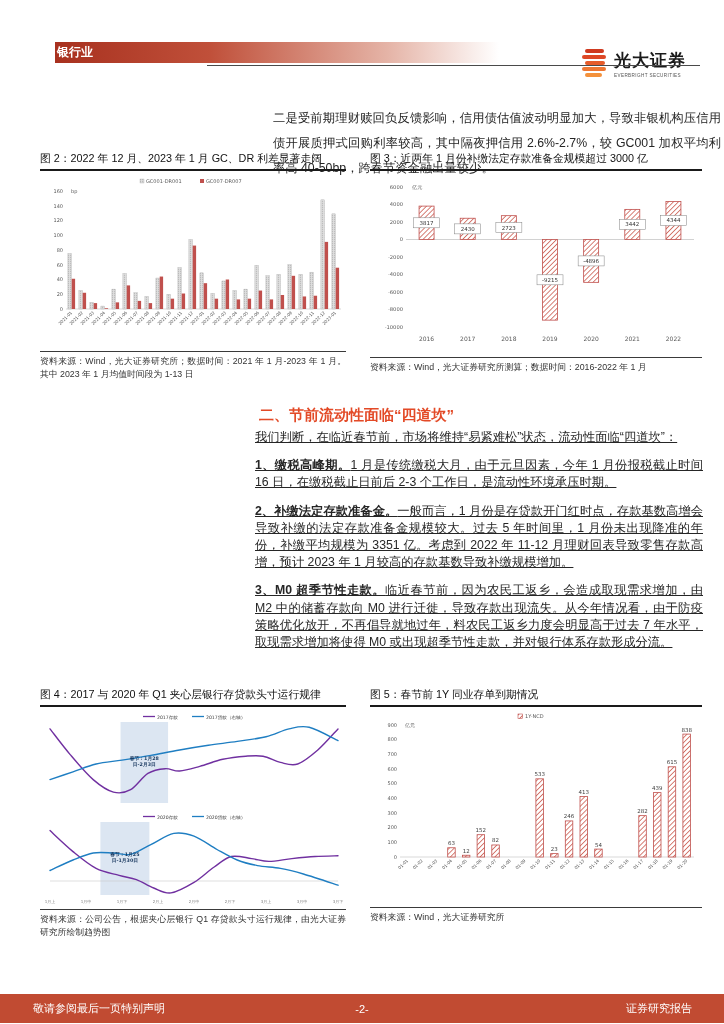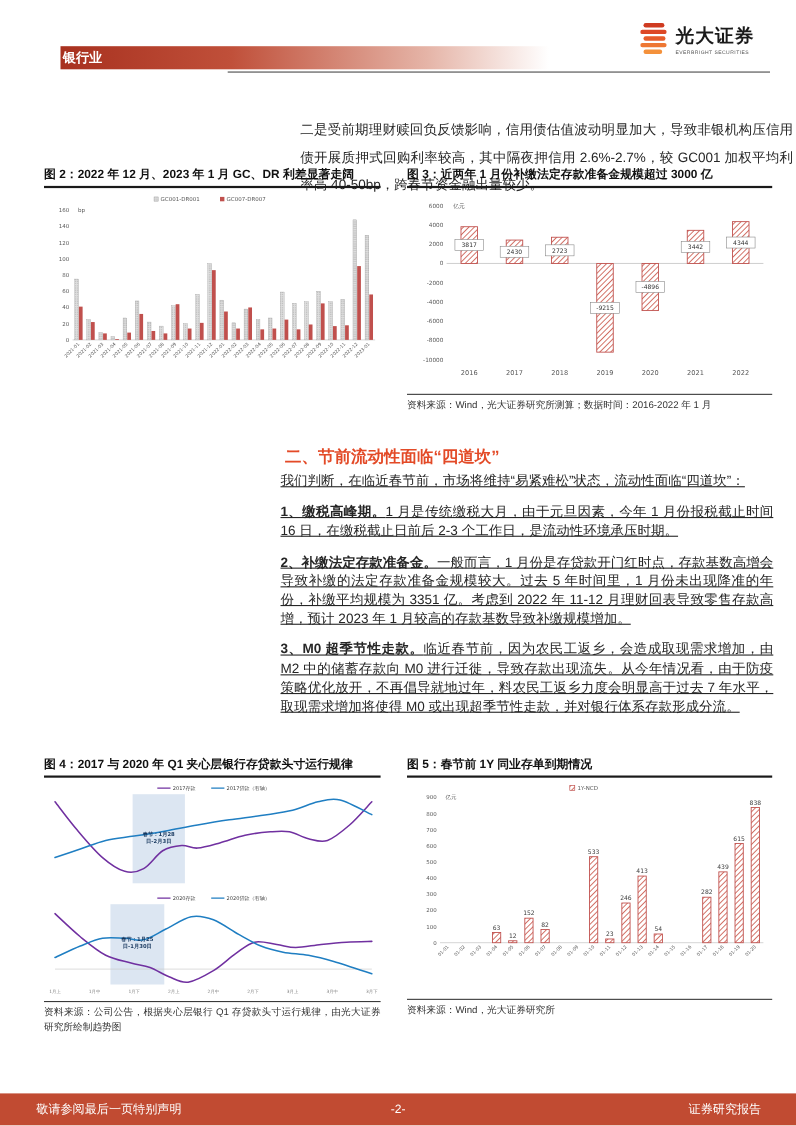--- a/index.html
+++ b/index.html
@@ -6,33 +6,33 @@
   *{box-sizing:border-box;}
   .page{
     position:relative;width:724px;height:1024px;margin:0 auto;background:#fff;
     font-family:"Liberation Sans","DejaVu Sans",sans-serif;color:#262626;overflow:hidden;
   }
   svg text{font-family:"DejaVu Sans","Liberation Sans",sans-serif;}
   
   .hdr-band{position:absolute;top:42px;left:55px;width:444px;height:21px;
     background:linear-gradient(to right,#a8311f 0%,#c0503a 35%,#e5b4a7 75%,#ffffff 100%);
     color:#fff;font-size:12px;font-weight:bold;line-height:21px;padding-left:2px;}
-  .logo{position:absolute;top:20px;left:582px;display:flex;align-items:center;gap:6px;justify-content:space-between;}
+  .logo{position:absolute;top:48px;left:582px;display:flex;align-items:center;gap:6px;justify-content:space-between;}
   .logo-cn{font-size:17px;font-weight:bold;letter-spacing:1px;color:#1a1a1a;}
   .logo-en{font-size:4.6px;letter-spacing:.4px;color:#555;margin-top:1px;}
   .hdr-rule{position:absolute;top:65px;left:207px;width:493px;height:1px;background:#4a4a4a;}
   
   .intro{position:absolute;top:88px;left:255px;width:448px;margin:18px;
     font-size:12.3px;line-height:25px;text-align:justify;}
   
   .figrow{position:absolute;left:40px;width:662px;display:flex;justify-content:space-between;}
   .row1{top:152px;}
   .row2{top:688px;}
   figure{margin:0;}
-  .fig-title{font-size:10.8px;font-weight:bold;color:#111;padding-bottom:3px;
+  .fig-title{font-size:10.8px;font-weight:normal;color:#111;padding-bottom:3px;
     border-bottom:2px solid #1a1a1a;margin-bottom:2px;white-space:nowrap;}
   .fig-source{border-top:1px solid #3a3a3a;padding-top:3px;font-size:8.8px;
     line-height:12.5px;color:#333;text-align:justify;}
   
   .sec-h{position:absolute;top:402px;left:255px;margin:4px;font-size:15px;font-weight:bold;color:#e34a27;}
   .body-text{position:absolute;top:429px;left:255px;width:448px;font-size:12.3px;line-height:17.2px;text-align:justify;}
   .body-text p{margin:0 0 11px 0;text-decoration:underline;}
   
   .footer{position:absolute;top:994px;left:0;width:724px;height:29px;background:#c14b32;color:#fff;
     font-size:11px;display:flex;align-items:center;}
@@ -160,20 +160,21 @@
           <rect x="269.90000000000003" y="99.125" width="3.4" height="36.875" fill="url(#pat-dots2)" stroke="#9a9a9a" stroke-width="0.3"></rect>
           <rect x="273.7" y="122.725" width="3.4" height="13.275000000000006" fill="#c0504d"></rect>
           <text transform="translate(274.5,140) rotate(-45)" text-anchor="end" font-size="4.2" fill="#595959">2022-11</text>
           <rect x="280.90000000000003" y="26.849999999999994" width="3.4" height="109.15" fill="url(#pat-dots2)" stroke="#9a9a9a" stroke-width="0.3"></rect>
           <rect x="284.7" y="68.8875" width="3.4" height="67.1125" fill="#c0504d"></rect>
           <text transform="translate(285.5,140) rotate(-45)" text-anchor="end" font-size="4.2" fill="#595959">2022-12</text>
           <rect x="291.90000000000003" y="40.8625" width="3.4" height="95.1375" fill="url(#pat-dots2)" stroke="#9a9a9a" stroke-width="0.3"></rect>
           <rect x="295.7" y="94.7" width="3.4" height="41.3" fill="#c0504d"></rect>
           <text transform="translate(296.5,140) rotate(-45)" text-anchor="end" font-size="4.2" fill="#595959">2023-01</text>
         </svg>
+      <div class="fig-source">资料来源：Wind，光大证券研究所；数据时间：2021 年 1 月-2023 年 1 月。其中 2023 年 1 月均值时间段为 1-13 日</div>
     </figure>
     <figure style="width:332px">
       <figcaption class="fig-title">图 3：近两年 1 月份补缴法定存款准备金规模超过 3000 亿</figcaption>
       <svg id="chart-fig3" viewBox="0 0 332 180" width="332" height="180">
           <defs>
             <pattern id="pat-h3" patternUnits="userSpaceOnUse" width="3.5" height="3.5" patternTransform="rotate(45)">
               <rect width="3.5" height="3.5" fill="#ffffff"></rect>
               <line x1="0" y1="0" x2="0" y2="3.5" stroke="#cd6155" stroke-width="1.6"></line>
             </pattern>
           </defs>

